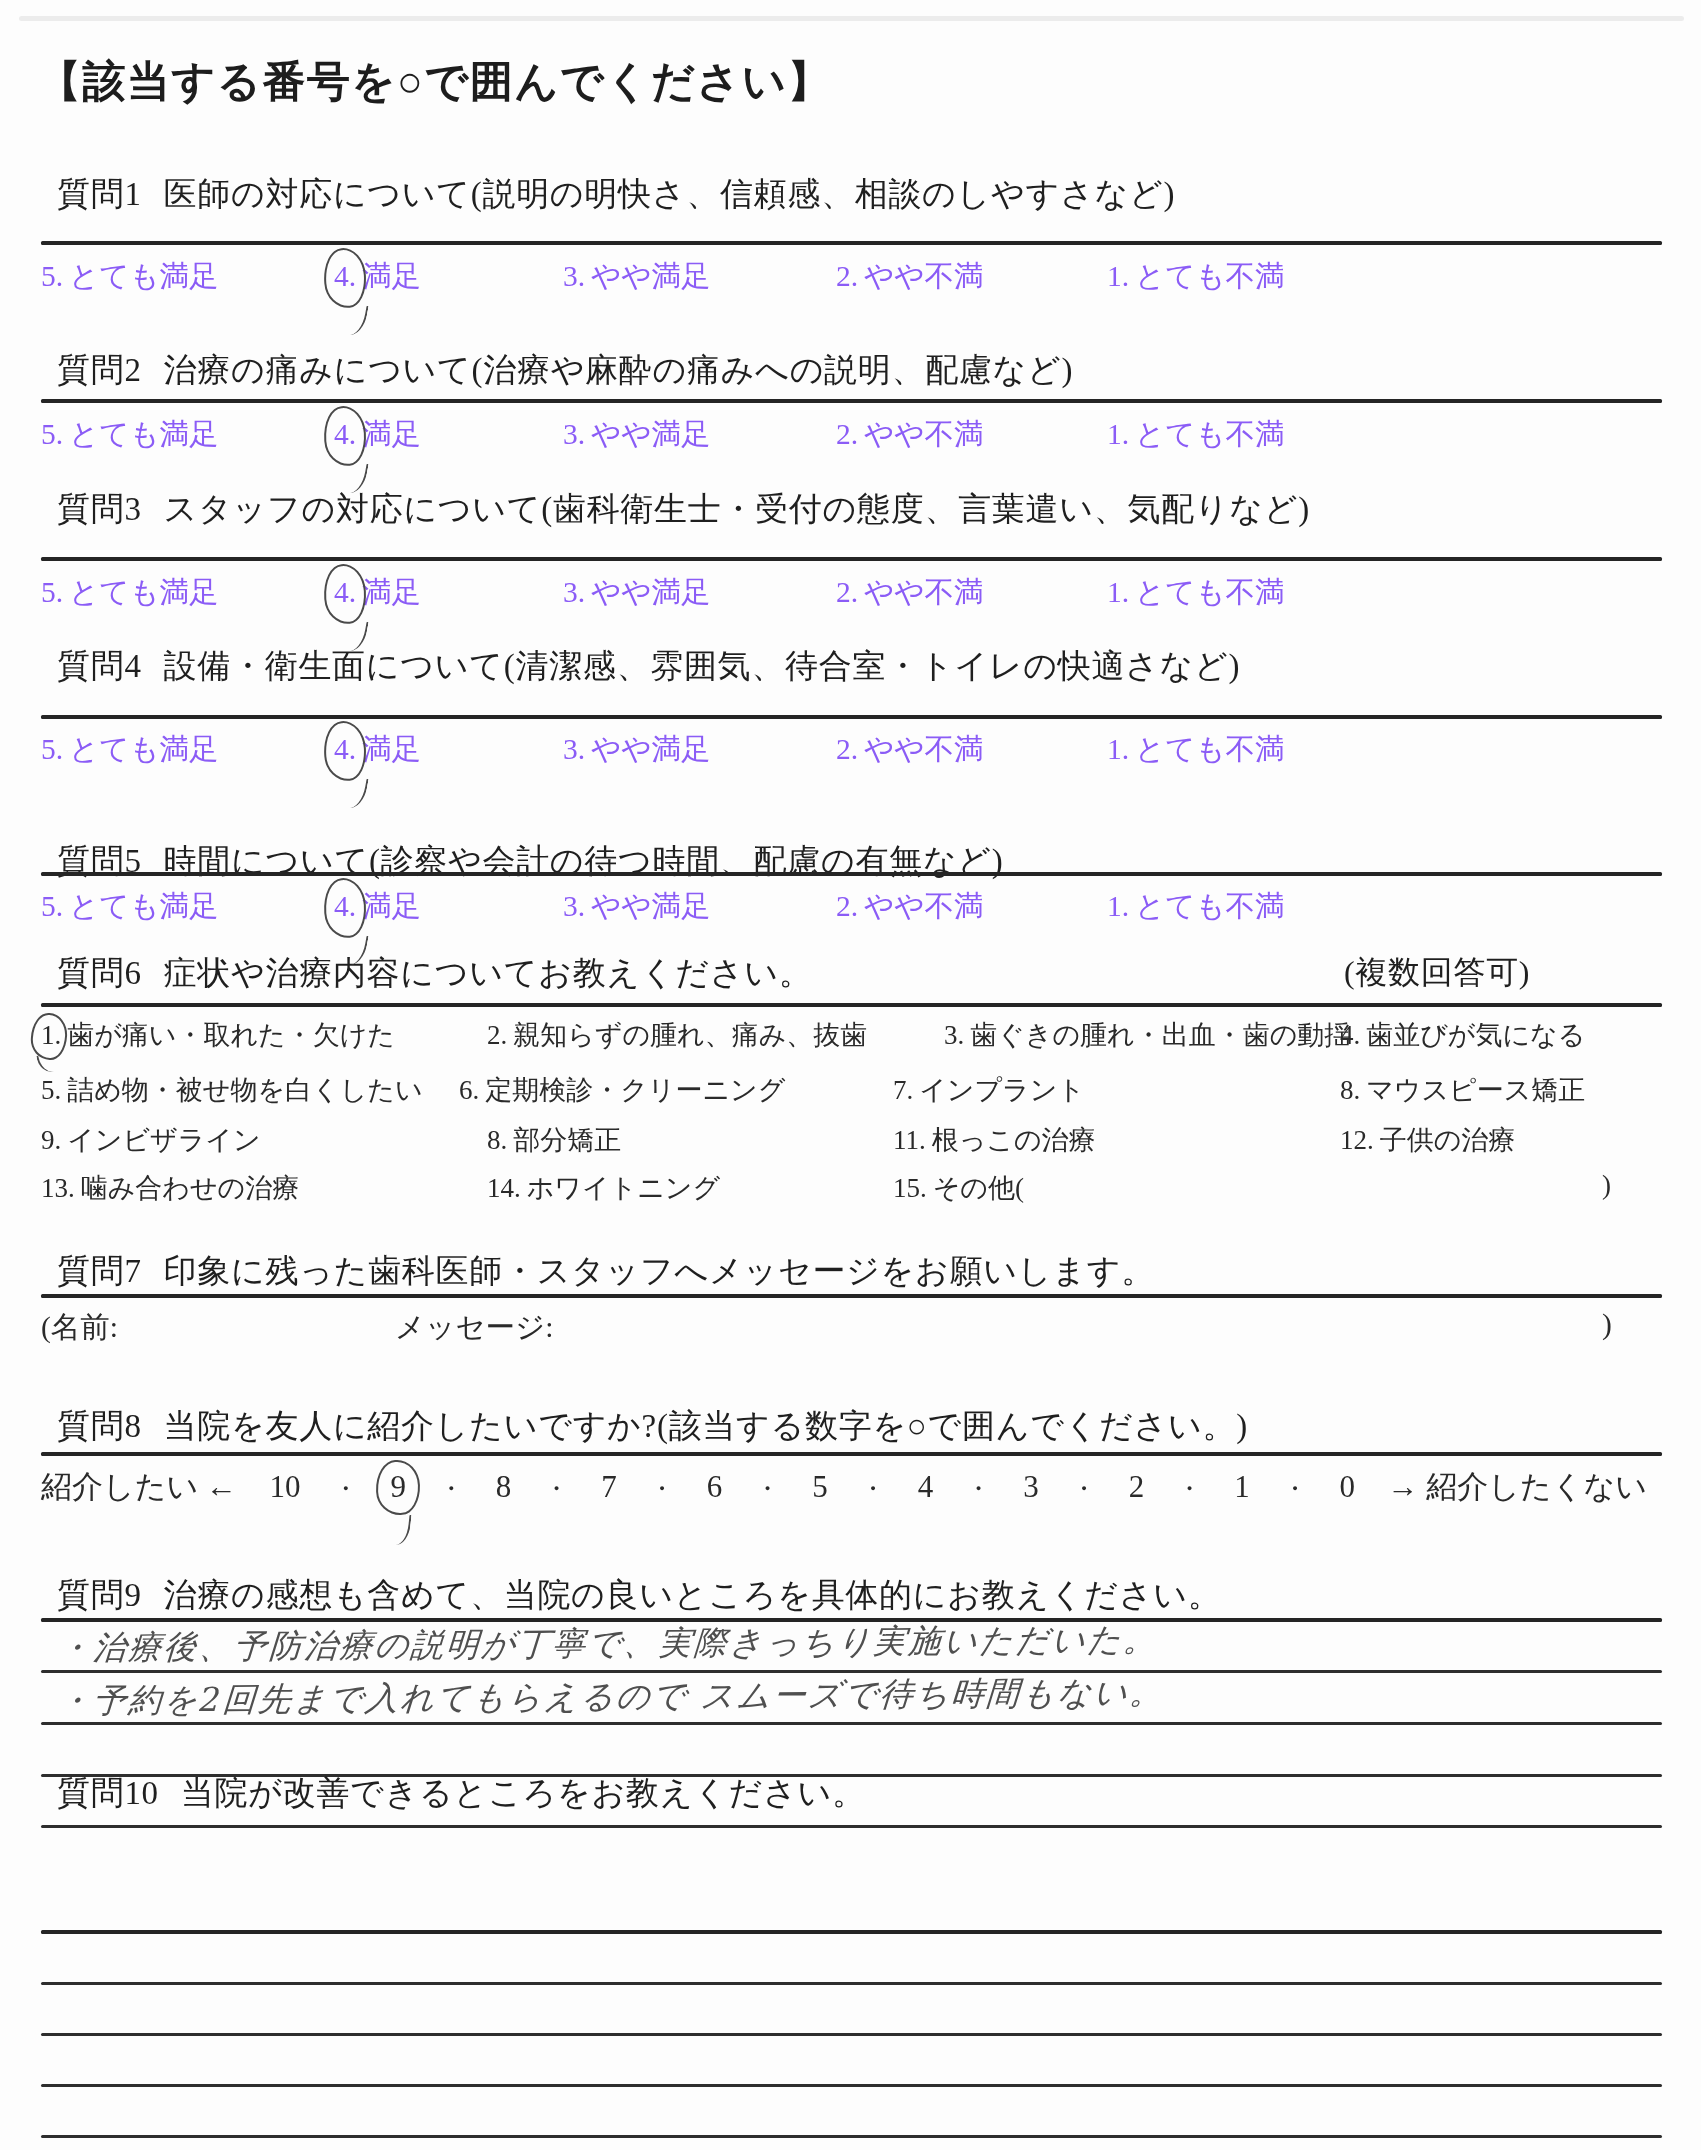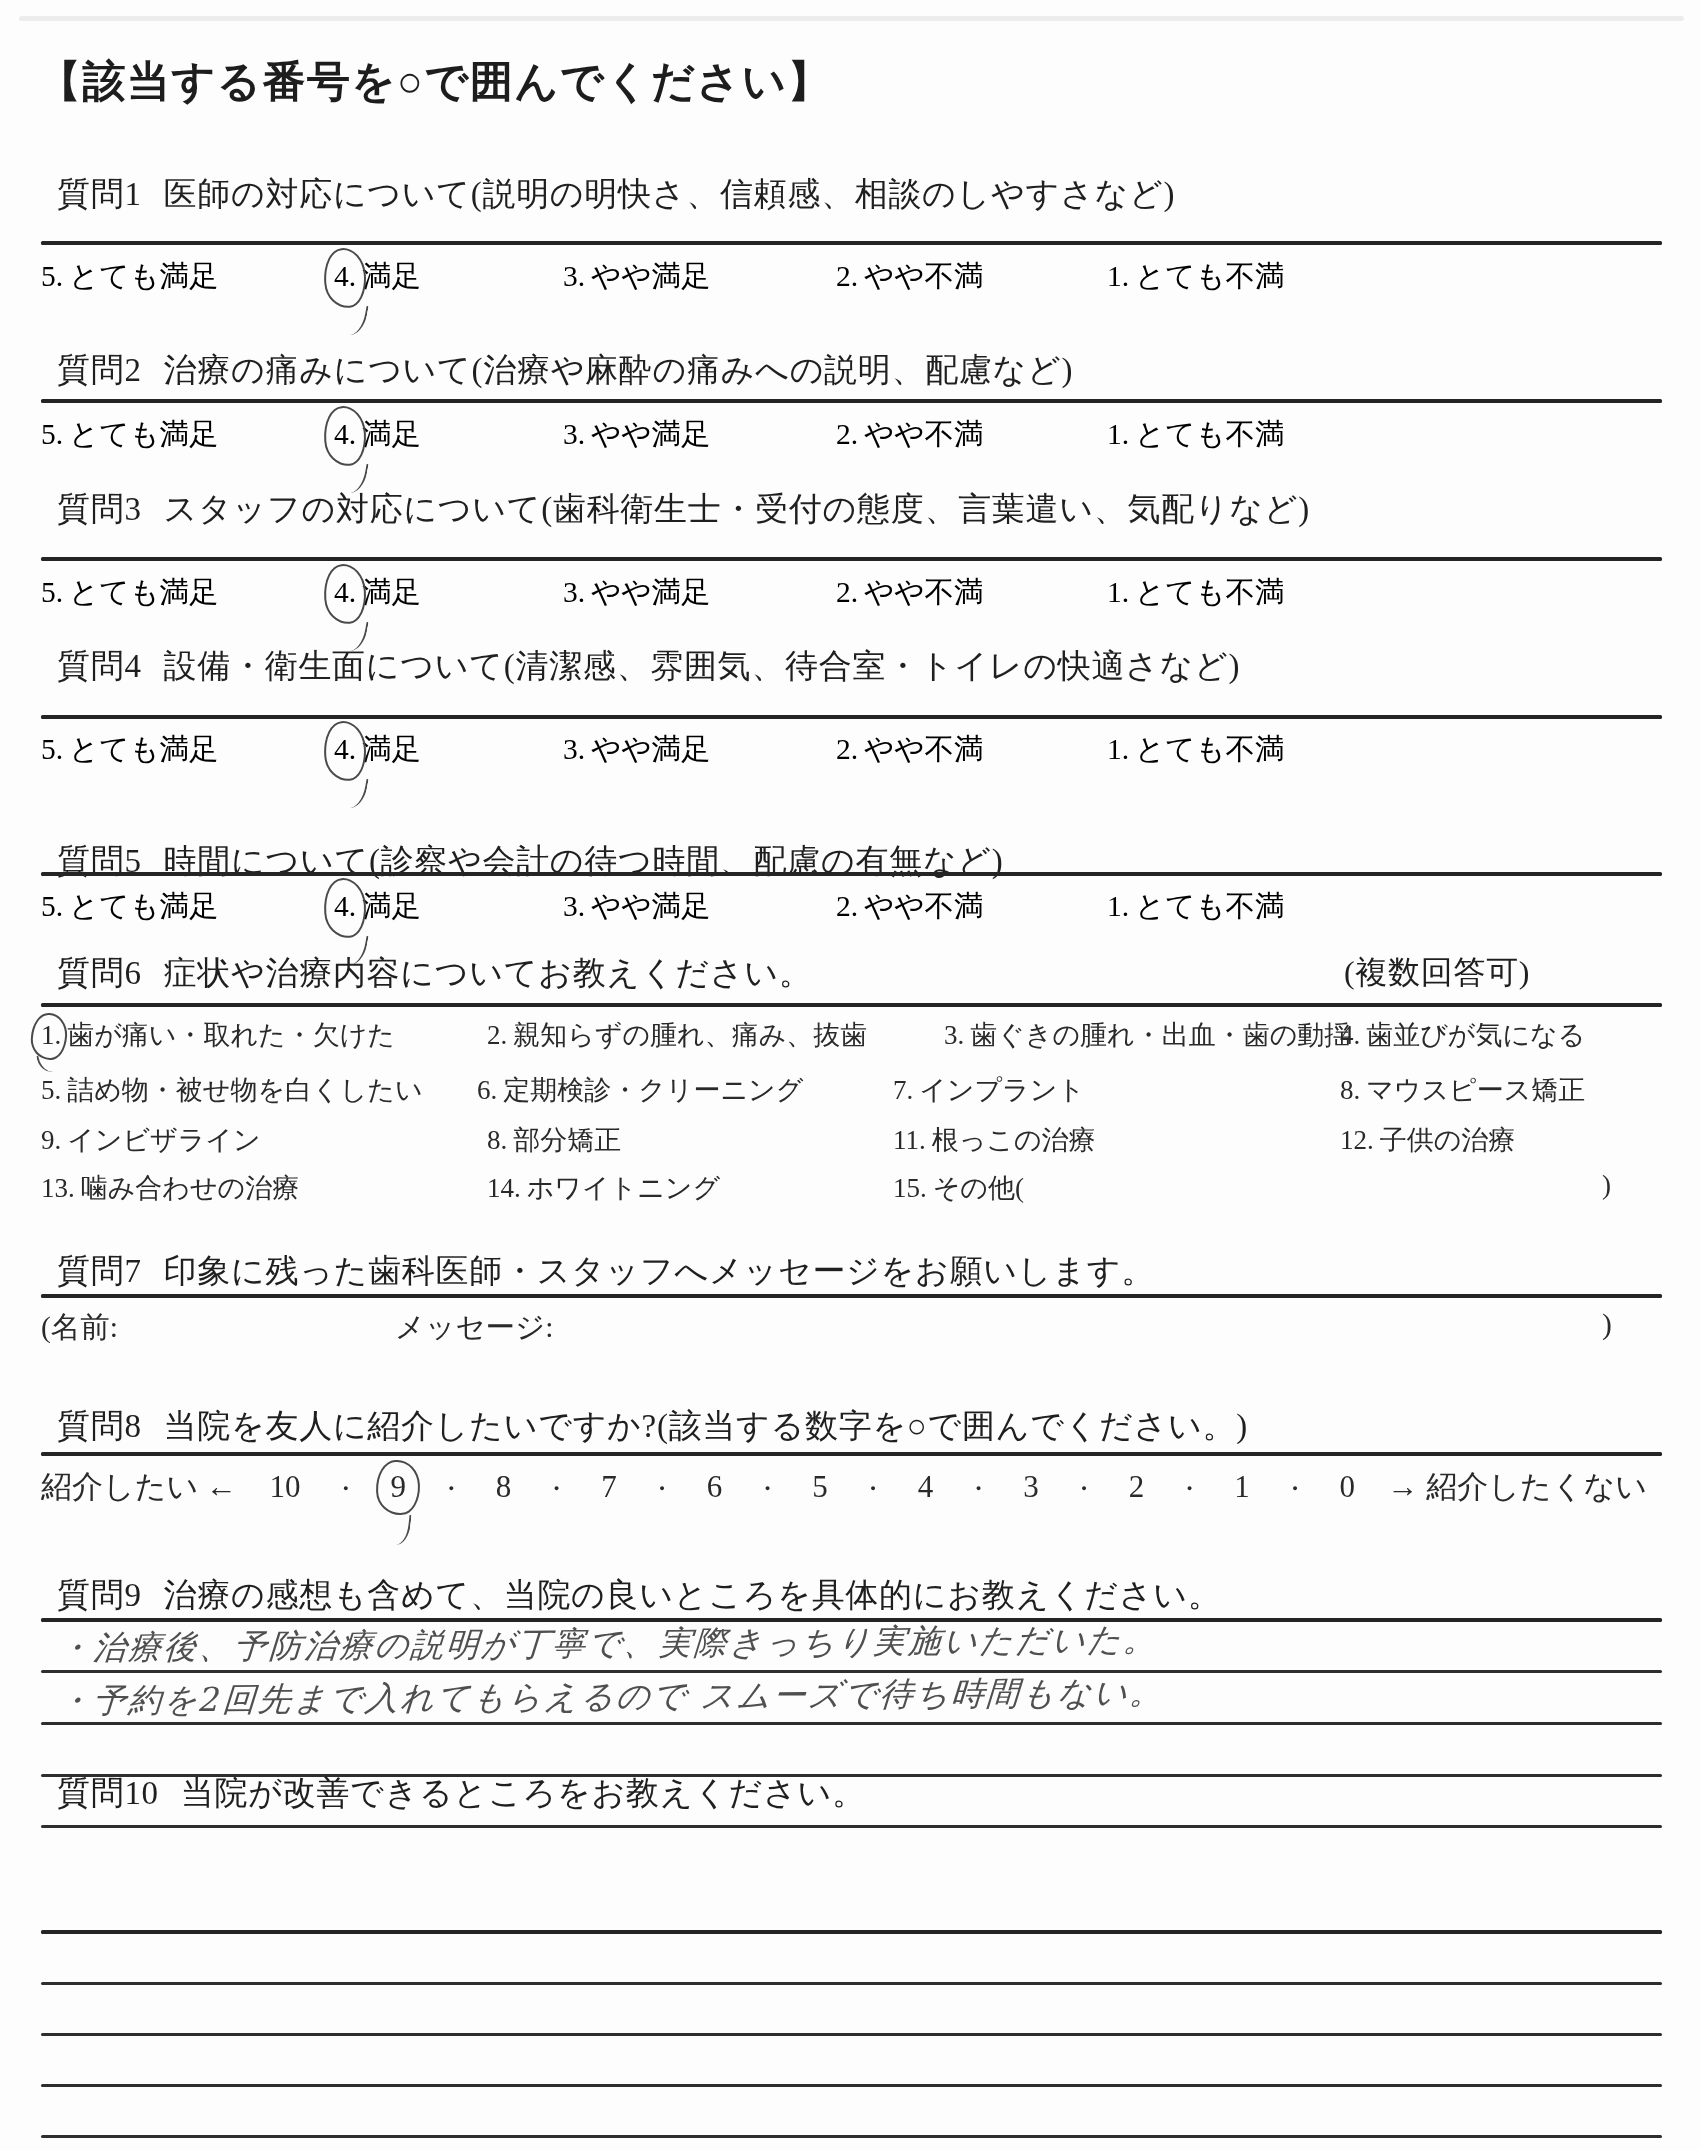--- a/index.html
+++ b/index.html
@@ -18,21 +18,21 @@
   }
   .hdr{
     position:absolute;left:41px;
     font-size:33px;font-weight:500;letter-spacing:0.7px;white-space:nowrap;color:#1f1f1f;
   }
   .hdr .qid{margin-right:22px;margin-left:16px;}
   .note{left:1344px;font-size:32px;}
   .rule{position:absolute;left:41px;width:1621px;height:3px;background:#2e2e2e;border-radius:1.5px;}
   .rule.thick{height:3.7px;background:#252525;}
   .opts{position:absolute;left:0;top:0;width:100%;height:44px;}
-  .opt{position:absolute;font-size:29.5px;white-space:nowrap;color:#000000;}
+  .opt{position:absolute;font-size:29.5px;white-space:nowrap;color:#8b5cf6;}
   .opt .num{display:inline-block;}
   .opt .olabel{margin-left:5.9px;}
   
   .circled{position:relative;display:inline-block;z-index:2;}
   .circled::before{
     content:"";position:absolute;pointer-events:none;
     border:2.6px solid #4a4a4a;
     border-radius:47% 53% 44% 56% / 56% 48% 54% 44%;
     transform:rotate(-4deg);
   }
@@ -151,21 +151,21 @@
 <div class="rule thick" style="top:1003px"></div>
 
 <div class="g-row" style="top:1017px">
   <span class="g-cell" style="left:41px"><span class="num circled c-one">1.</span><span>歯が痛い・取れた・欠けた</span></span>
   <span class="g-cell" style="left:487px"><span class="num">2.</span><span>親知らずの腫れ、痛み、抜歯</span></span>
   <span class="g-cell" style="left:944px"><span class="num">3.</span><span>歯ぐきの腫れ・出血・歯の動揺</span></span>
   <span class="g-cell" style="left:1340px"><span class="num">4.</span><span>歯並びが気になる</span></span>
 </div>
 <div class="g-row" style="top:1072px">
   <span class="g-cell" style="left:41px"><span class="num">5.</span><span>詰め物・被せ物を白くしたい</span></span>
-  <span class="g-cell" style="left:477px"><span class="num">6.</span><span>定期検診・クリーニング</span></span>
+  <span class="g-cell" style="left:459px"><span class="num">6.</span><span>定期検診・クリーニング</span></span>
   <span class="g-cell" style="left:893px"><span class="num">7.</span><span>インプラント</span></span>
   <span class="g-cell" style="left:1340px"><span class="num">8.</span><span>マウスピース矯正</span></span>
 </div>
 <div class="g-row" style="top:1122px">
   <span class="g-cell" style="left:41px"><span class="num">9.</span><span>インビザライン</span></span>
   <span class="g-cell" style="left:487px"><span class="num">8.</span><span>部分矯正</span></span>
   <span class="g-cell" style="left:893px"><span class="num">11.</span><span>根っこの治療</span></span>
   <span class="g-cell" style="left:1340px"><span class="num">12.</span><span>子供の治療</span></span>
 </div>
 <div class="g-row" style="top:1170px">

